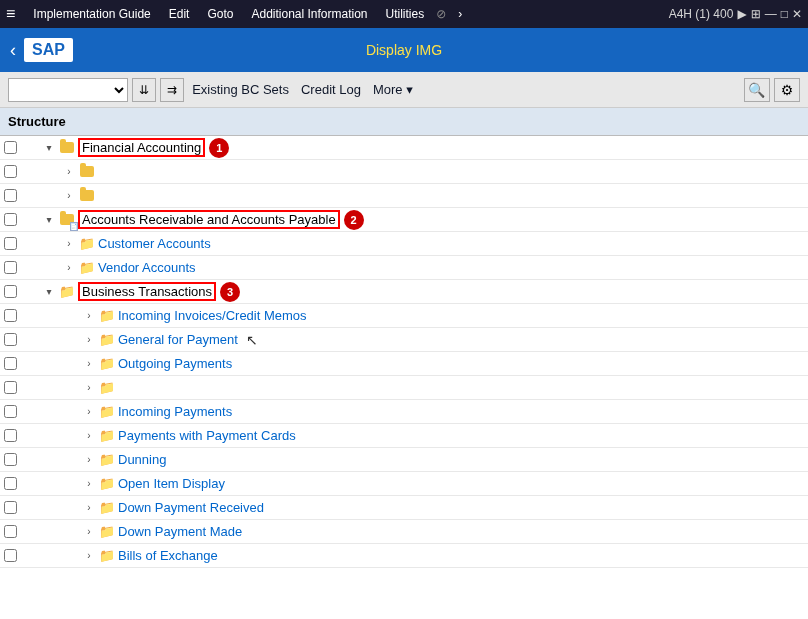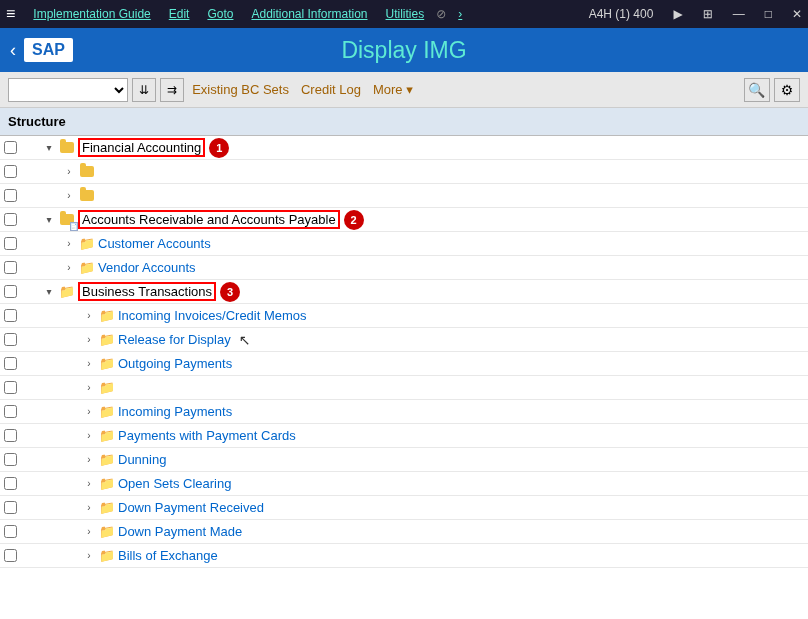--- a/index.html
+++ b/index.html
@@ -18,30 +18,29 @@
     }
     .menu-bar .hamburger {
       color: white;
       font-size: 16px;
       margin-right: 8px;
       cursor: pointer;
     }
     .menu-item {
       padding: 2px 8px;
       cursor: pointer;
-      color: #5eead4;
+      color: #ffffff;
       white-space: nowrap;
-      text-decoration: underline;
     }
     .menu-bar .separator { color: #888; padding: 0 2px; }
     .menu-bar .right-icons {
       margin-left: auto;
       display: flex;
       align-items: center;
-      gap: 20px;
+      gap: 4px;
       color: #d4d4d4;
     }
 
     
     .sap-header {
       background: #1565c0;
       height: 44px;
       display: flex;
       align-items: center;
       padding: 0 10px;
@@ -56,22 +55,22 @@
     .sap-logo {
       background: white;
       color: #1565c0;
       font-weight: bold;
       font-size: 16px;
       padding: 3px 8px;
       border-radius: 2px;
       margin-right: 10px;
     }
     .sap-title {
-      color: #5eead4;
-      font-size: 23px;
+      color: #fde047;
+      font-size: 14px;
       position: absolute;
       left: 50%;
       transform: translateX(-50%);
     }
 
     
     .toolbar {
       background: #e8e8e8;
       border-bottom: 1px solid #ccc;
       height: 36px;
@@ -93,21 +92,21 @@
       background: #e8e8e8;
       border: 1px solid #aaa;
       cursor: pointer;
       padding: 0 6px;
       font-size: 12px;
       display: flex;
       align-items: center;
       gap: 2px;
     }
     .toolbar-link {
-      color: #a16207;
+      color: #0f172a;
       cursor: pointer;
       text-decoration: none;
       font-size: 13px;
       padding: 0 4px;
     }
     .toolbar-right { margin-left: auto; display: flex; gap: 4px; }
     .toolbar-icon-btn {
       width: 26px;
       height: 24px;
       background: #e8e8e8;
@@ -397,21 +396,21 @@
 
   <div class="tree-row">
     <div class="checkbox">
         <input type="checkbox" style="">
       </div>
     <div style="width:60px;flex-shrink:0;"></div>
     <div class="expand-btn">›</div>
     <div class="node-icon">
       <span style="font-size:13px;">📁</span>
     </div>
-    <span class="node-label link">Release for Display</span>
+    <span class="node-label link">General for Payment</span>
     <span style="margin-left:8px;font-size:14px;color:#333;">↖</span>
   </div>
 
   <div class="tree-row">
     <div class="checkbox">
         <input type="checkbox" style="">
       </div>
     <div style="width:60px;flex-shrink:0;"></div>
     <div class="expand-btn">›</div>
     <div class="node-icon">
@@ -469,21 +468,21 @@
 
   <div class="tree-row">
     <div class="checkbox">
         <input type="checkbox" style="">
       </div>
     <div style="width:60px;flex-shrink:0;"></div>
     <div class="expand-btn">›</div>
     <div class="node-icon">
       <span style="font-size:13px;">📁</span>
     </div>
-    <span class="node-label link">Open Sets Clearing</span>
+    <span class="node-label link">Open Item Display</span>
   </div>
 
   <div class="tree-row">
     <div class="checkbox">
         <input type="checkbox" style="">
       </div>
     <div style="width:60px;flex-shrink:0;"></div>
     <div class="expand-btn">›</div>
     <div class="node-icon">
       <span style="font-size:13px;">📁</span>

